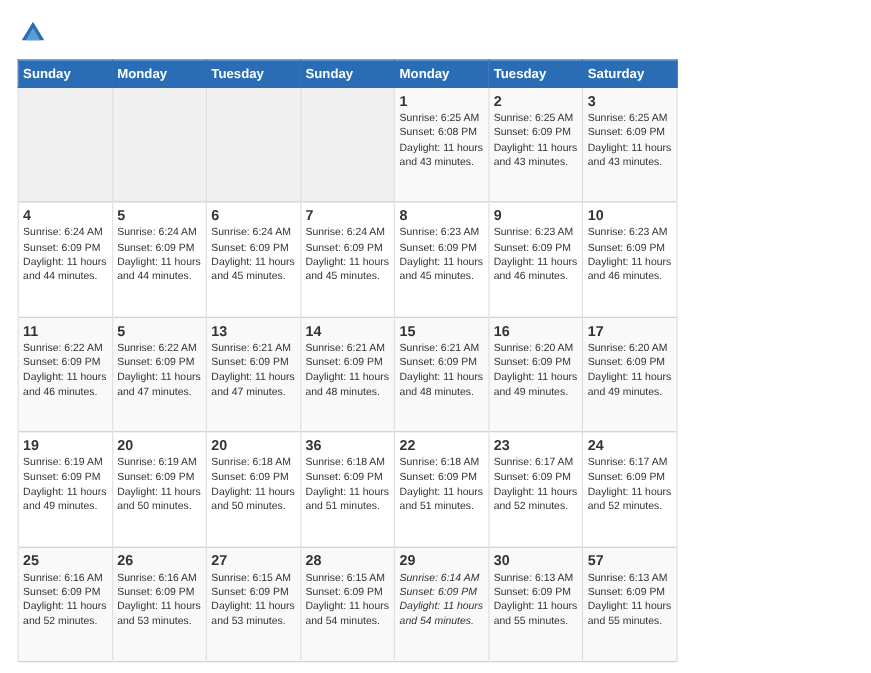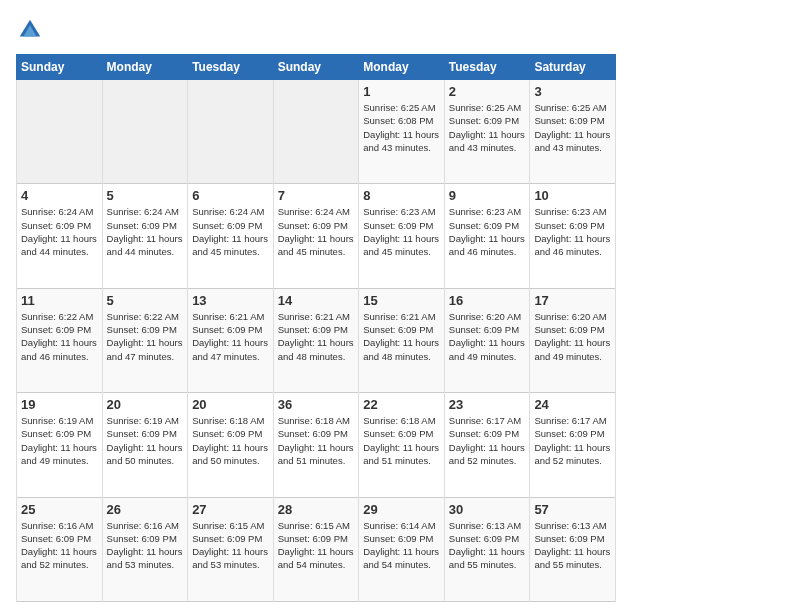--- a/index.html
+++ b/index.html
@@ -350,21 +350,21 @@
           </td>
           <td>
             <span class="day-num">28</span>
             <div class="day-info" style="white-space: pre-line;">Sunrise: 6:15 AM
 Sunset: 6:09 PM
 Daylight: 11 hours
 and 54 minutes.</div>
           </td>
           <td>
             <span class="day-num">29</span>
-            <div class="day-info" style="white-space: pre-line;">Sunrise: 6:14 AM
+            <div class="day-info" style="white-space: pre-line; font-style: italic;">Sunrise: 6:14 AM
 Sunset: 6:09 PM
 Daylight: 11 hours
 and 54 minutes.</div>
           </td>
           <td>
             <span class="day-num">30</span>
             <div class="day-info" style="white-space: pre-line;">Sunrise: 6:13 AM
 Sunset: 6:09 PM
 Daylight: 11 hours
 and 55 minutes.</div>

